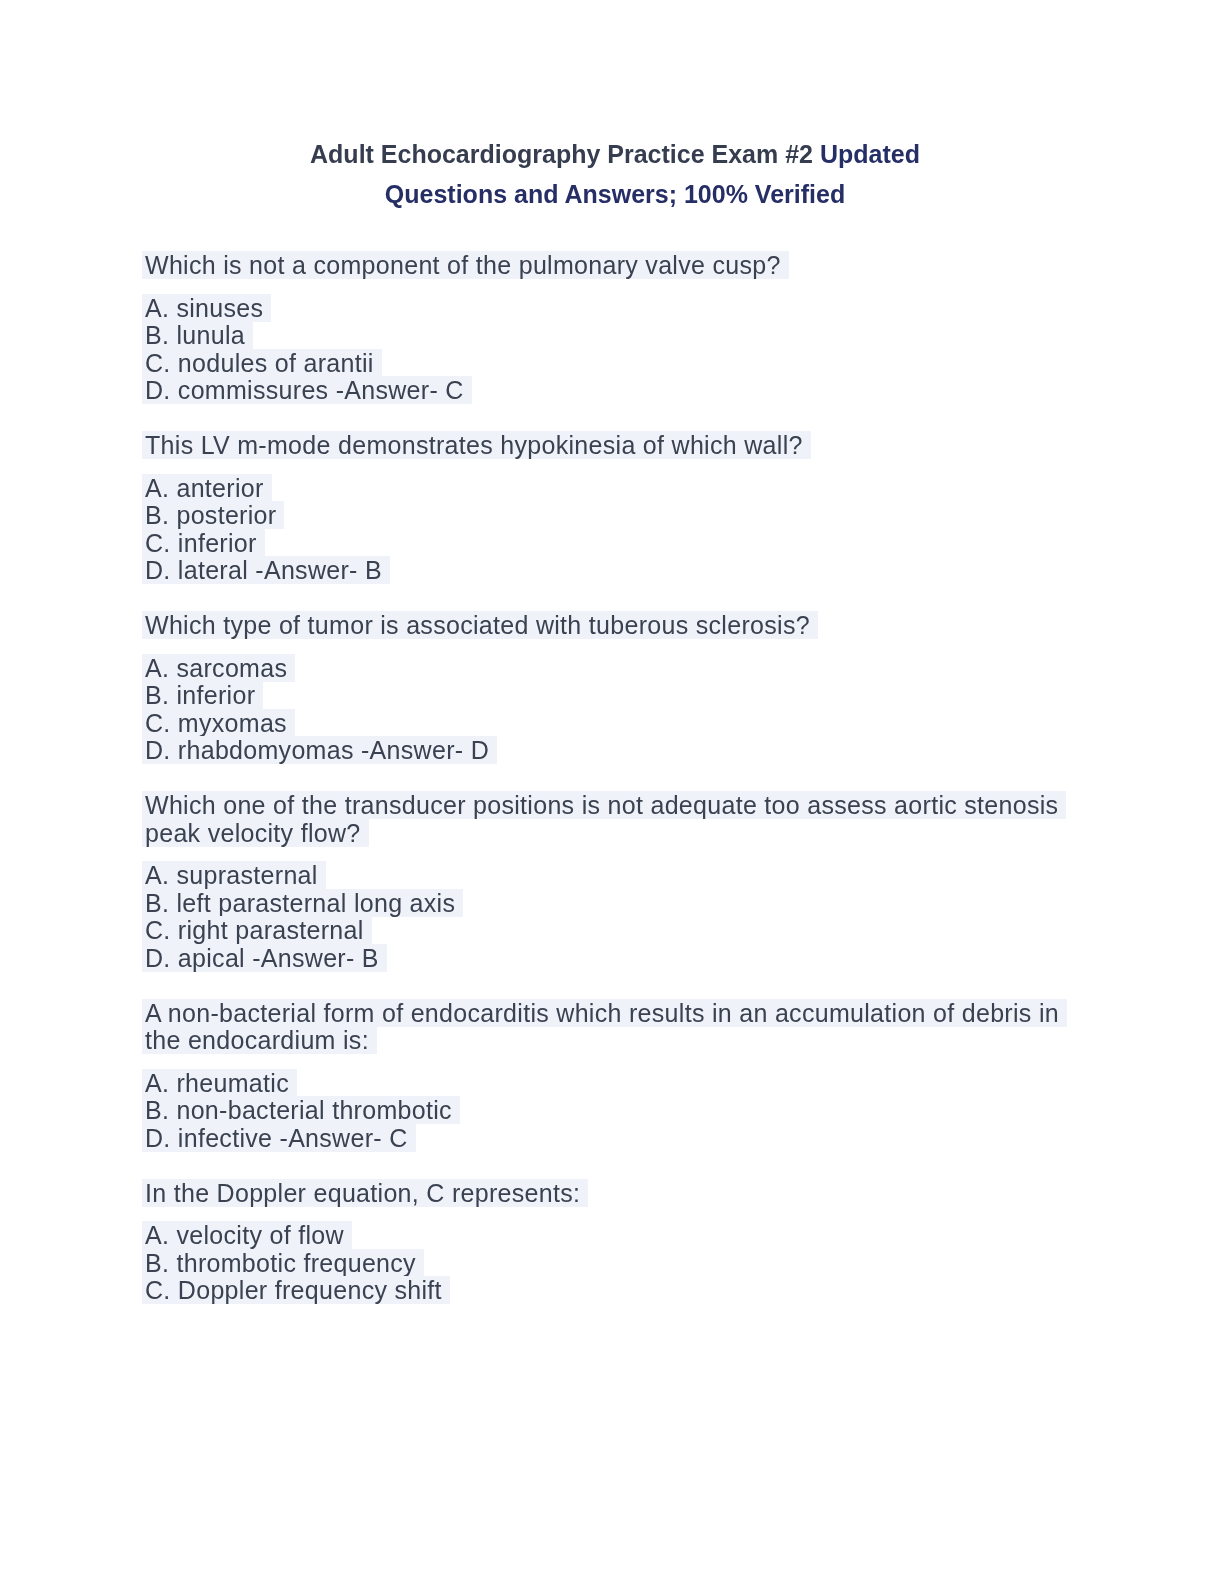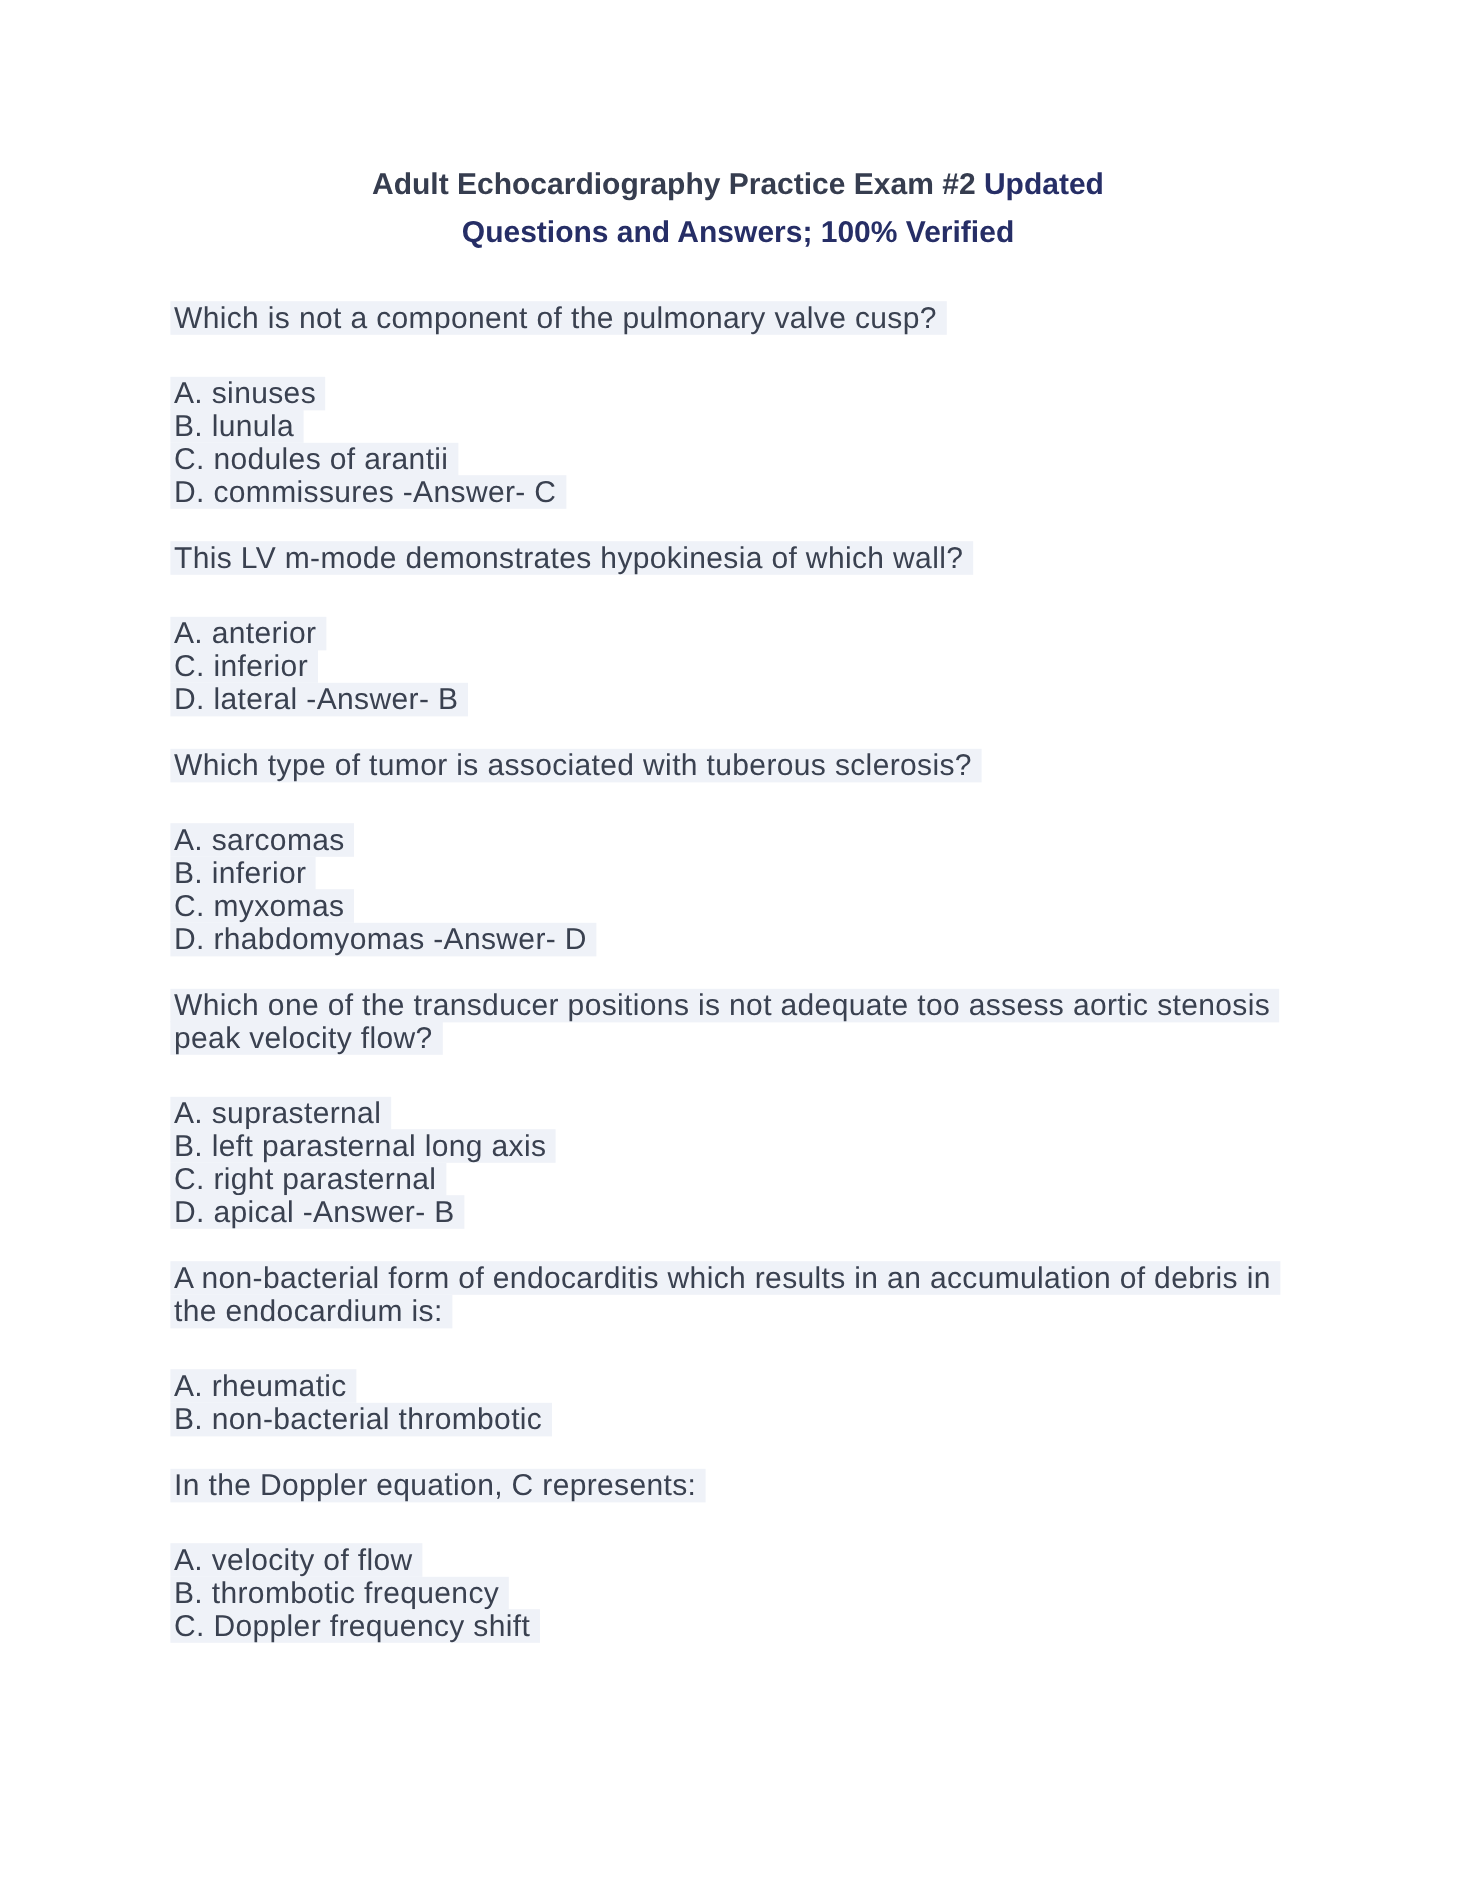--- a/index.html
+++ b/index.html
@@ -35,21 +35,21 @@
     margin: 0 0 27.5px 0;
   }
   .qtext, .option-line {
     font-size: 25px;
     line-height: 27.5px;
     letter-spacing: 0.3px;
     color: var(--body-text, #3a4150);
     margin: 0;
   }
   .opts {
-    margin-top: 35px;
+    margin-top: 15px;
   }
   .hl {
     background: var(--highlight, #eff2f8);
     padding: 0 8px 0 3px;
     margin-left: -3px;
     -webkit-box-decoration-break: clone;
     box-decoration-break: clone;
   }
 </style>
 </head>
@@ -65,20 +65,21 @@
           <p class="option-line"><span class="hl">A. sinuses</span></p>
           <p class="option-line"><span class="hl">B. lunula</span></p>
           <p class="option-line"><span class="hl">C. nodules of arantii</span></p>
           <p class="option-line"><span class="hl">D. commissures -Answer- C</span></p>
         </div>
       </div>
       <div class="qblock">
         <p class="qtext"><span class="hl">This LV m-mode demonstrates hypokinesia of which wall?</span></p>
         <div class="opts">
           <p class="option-line"><span class="hl">A. anterior</span></p>
+          <p class="option-line"><span class="hl">B. posterior</span></p>
           <p class="option-line"><span class="hl">C. inferior</span></p>
           <p class="option-line"><span class="hl">D. lateral -Answer- B</span></p>
         </div>
       </div>
       <div class="qblock">
         <p class="qtext"><span class="hl">Which type of tumor is associated with tuberous sclerosis?</span></p>
         <div class="opts">
           <p class="option-line"><span class="hl">A. sarcomas</span></p>
           <p class="option-line"><span class="hl">B. inferior</span></p>
           <p class="option-line"><span class="hl">C. myxomas</span></p>
@@ -92,20 +93,21 @@
           <p class="option-line"><span class="hl">B. left parasternal long axis</span></p>
           <p class="option-line"><span class="hl">C. right parasternal</span></p>
           <p class="option-line"><span class="hl">D. apical -Answer- B</span></p>
         </div>
       </div>
       <div class="qblock">
         <p class="qtext"><span class="hl">A non-bacterial form of endocarditis which results in an accumulation of debris in the endocardium is:</span></p>
         <div class="opts">
           <p class="option-line"><span class="hl">A. rheumatic</span></p>
           <p class="option-line"><span class="hl">B. non-bacterial thrombotic</span></p>
+          <p class="option-line"><span class="hl">D. infective -Answer- C</span></p>
         </div>
       </div>
       <div class="qblock">
         <p class="qtext"><span class="hl">In the Doppler equation, C represents:</span></p>
         <div class="opts">
           <p class="option-line"><span class="hl">A. velocity of flow</span></p>
           <p class="option-line"><span class="hl">B. thrombotic frequency</span></p>
           <p class="option-line"><span class="hl">C. Doppler frequency shift</span></p>
         </div>
       </div>

